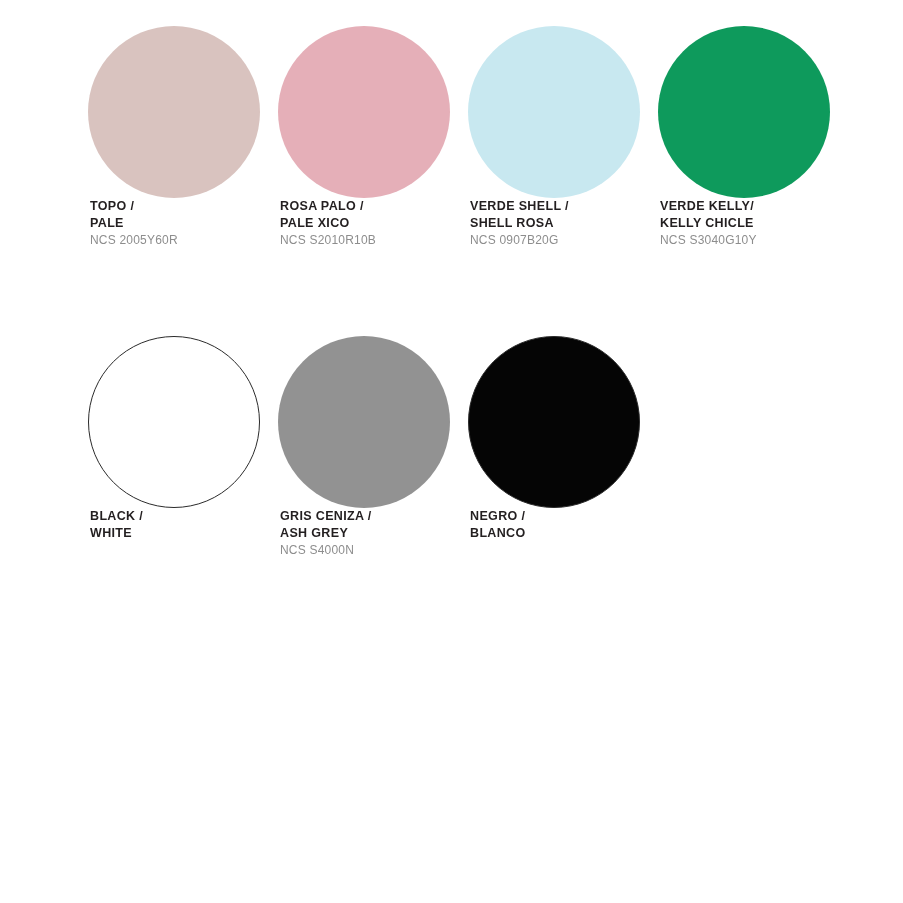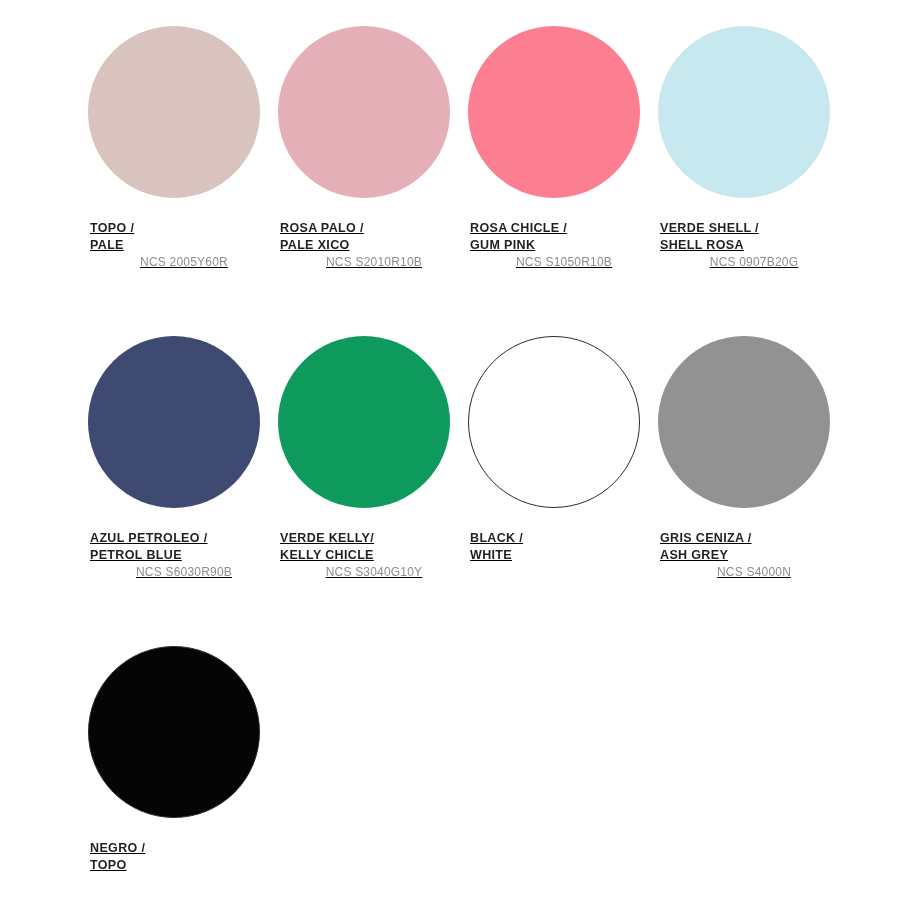--- a/index.html
+++ b/index.html
@@ -44,44 +44,41 @@
     display: block;
     margin: 0;
     background: #cccccc;
   }
   .swatch-circle.outlined {
     border: 1px solid #2b2b2b;
     width: 170px;
     height: 170px;
   }
   .swatch-label {
-    margin-top: 22px;
     margin-left: 2px;
     line-height: 1.33;
-    text-decoration: underline;
   }
   .label-name-es,
   .label-name-en {
     font-size: 12.5px;
     font-weight: bold;
     letter-spacing: 0.35px;
     color: #231f20;
     white-space: nowrap;
     display: block;
   }
   .label-code {
     font-size: 12px;
     font-weight: normal;
     letter-spacing: 0.2px;
     color: #8d8d8d;
     white-space: nowrap;
     display: block;
     margin-top: 2px;
     min-height: 14px;
-    text-align: center;
   }
   .label-code:empty {
     display: none;
   }
 </style>
 </head>
 <body style="background: rgb(255, 255, 255);">
 
 <div class="sheet">
   <div class="palette-grid">
@@ -97,49 +94,33 @@
 
     <div class="swatch-cell">
       <div class="swatch-circle" style="background: rgb(229, 175, 184);"></div>
       <div class="swatch-label">
         <span class="label-name-es">ROSA PALO /</span>
         <span class="label-name-en">PALE XICO</span>
         <span class="label-code">NCS S2010R10B</span>
       </div>
     </div>
 
-    <div class="swatch-cell">
-      <div class="swatch-circle" style="background: rgb(251, 127, 144);"></div>
-      <div class="swatch-label">
-        <span class="label-name-es">ROSA CHICLE /</span>
-        <span class="label-name-en">GUM PINK</span>
-        <span class="label-code">NCS S1050R10B</span>
-      </div>
-    </div>
 
 
     <div class="swatch-cell">
       <div class="swatch-circle" style="background: rgb(200, 232, 240);"></div>
       <div class="swatch-label">
         <span class="label-name-es">VERDE SHELL /</span>
         <span class="label-name-en">SHELL ROSA</span>
         <span class="label-code">NCS 0907B20G</span>
       </div>
     </div>
 
 
 
-    <div class="swatch-cell">
-      <div class="swatch-circle" style="background: rgb(62, 74, 114);"></div>
-      <div class="swatch-label">
-        <span class="label-name-es">AZUL PETROLEO /</span>
-        <span class="label-name-en">PETROL BLUE</span>
-        <span class="label-code">NCS S6030R90B</span>
-      </div>
-    </div>
 
     <div class="swatch-cell">
       <div class="swatch-circle" style="background: rgb(14, 154, 92);"></div>
       <div class="swatch-label">
         <span class="label-name-es">VERDE KELLY/</span>
         <span class="label-name-en">KELLY CHICLE</span>
         <span class="label-code">NCS S3040G10Y</span>
       </div>
     </div>
 
@@ -158,19 +139,19 @@
         <span class="label-name-es">GRIS CENIZA /</span>
         <span class="label-name-en">ASH GREY</span>
         <span class="label-code">NCS S4000N</span>
       </div>
     </div>
 
     <div class="swatch-cell">
       <div class="swatch-circle outlined" style="background: rgb(5, 5, 5);"></div>
       <div class="swatch-label">
         <span class="label-name-es">NEGRO /</span>
-        <span class="label-name-en">TOPO</span>
+        <span class="label-name-en">BLANCO</span>
 
       </div>
     </div>
 
   </div>
 </div>
 
 </body></html>

